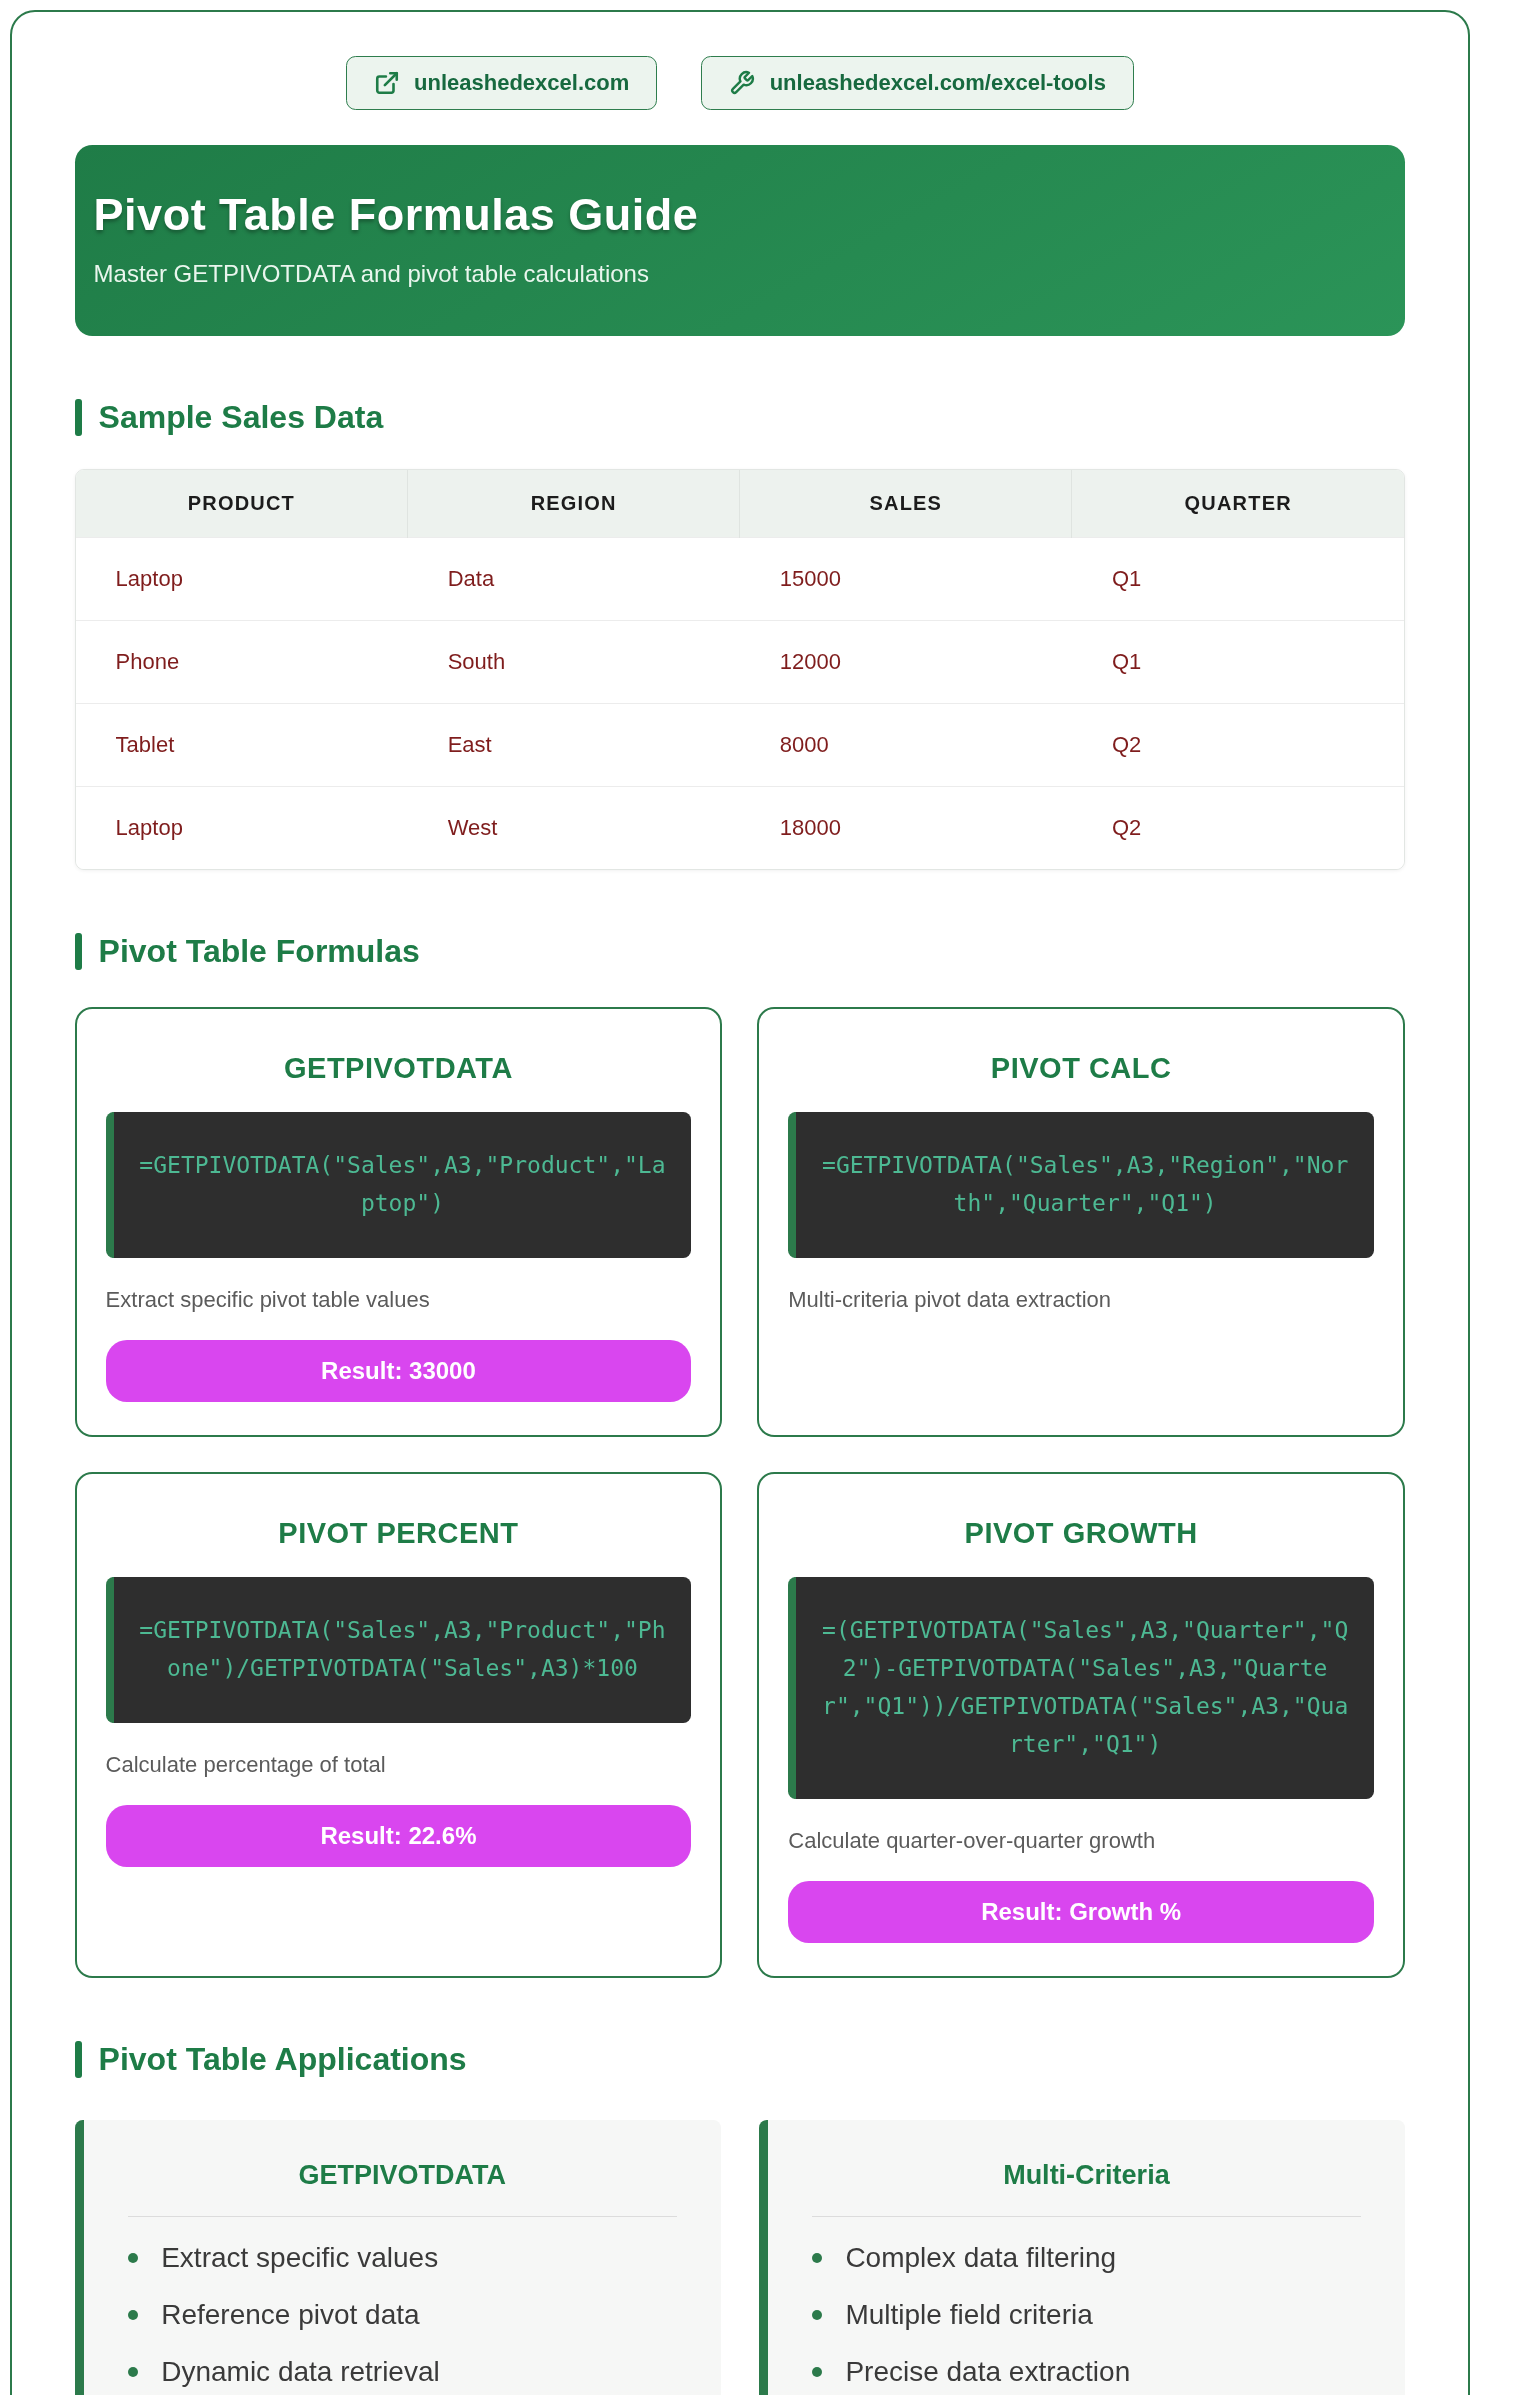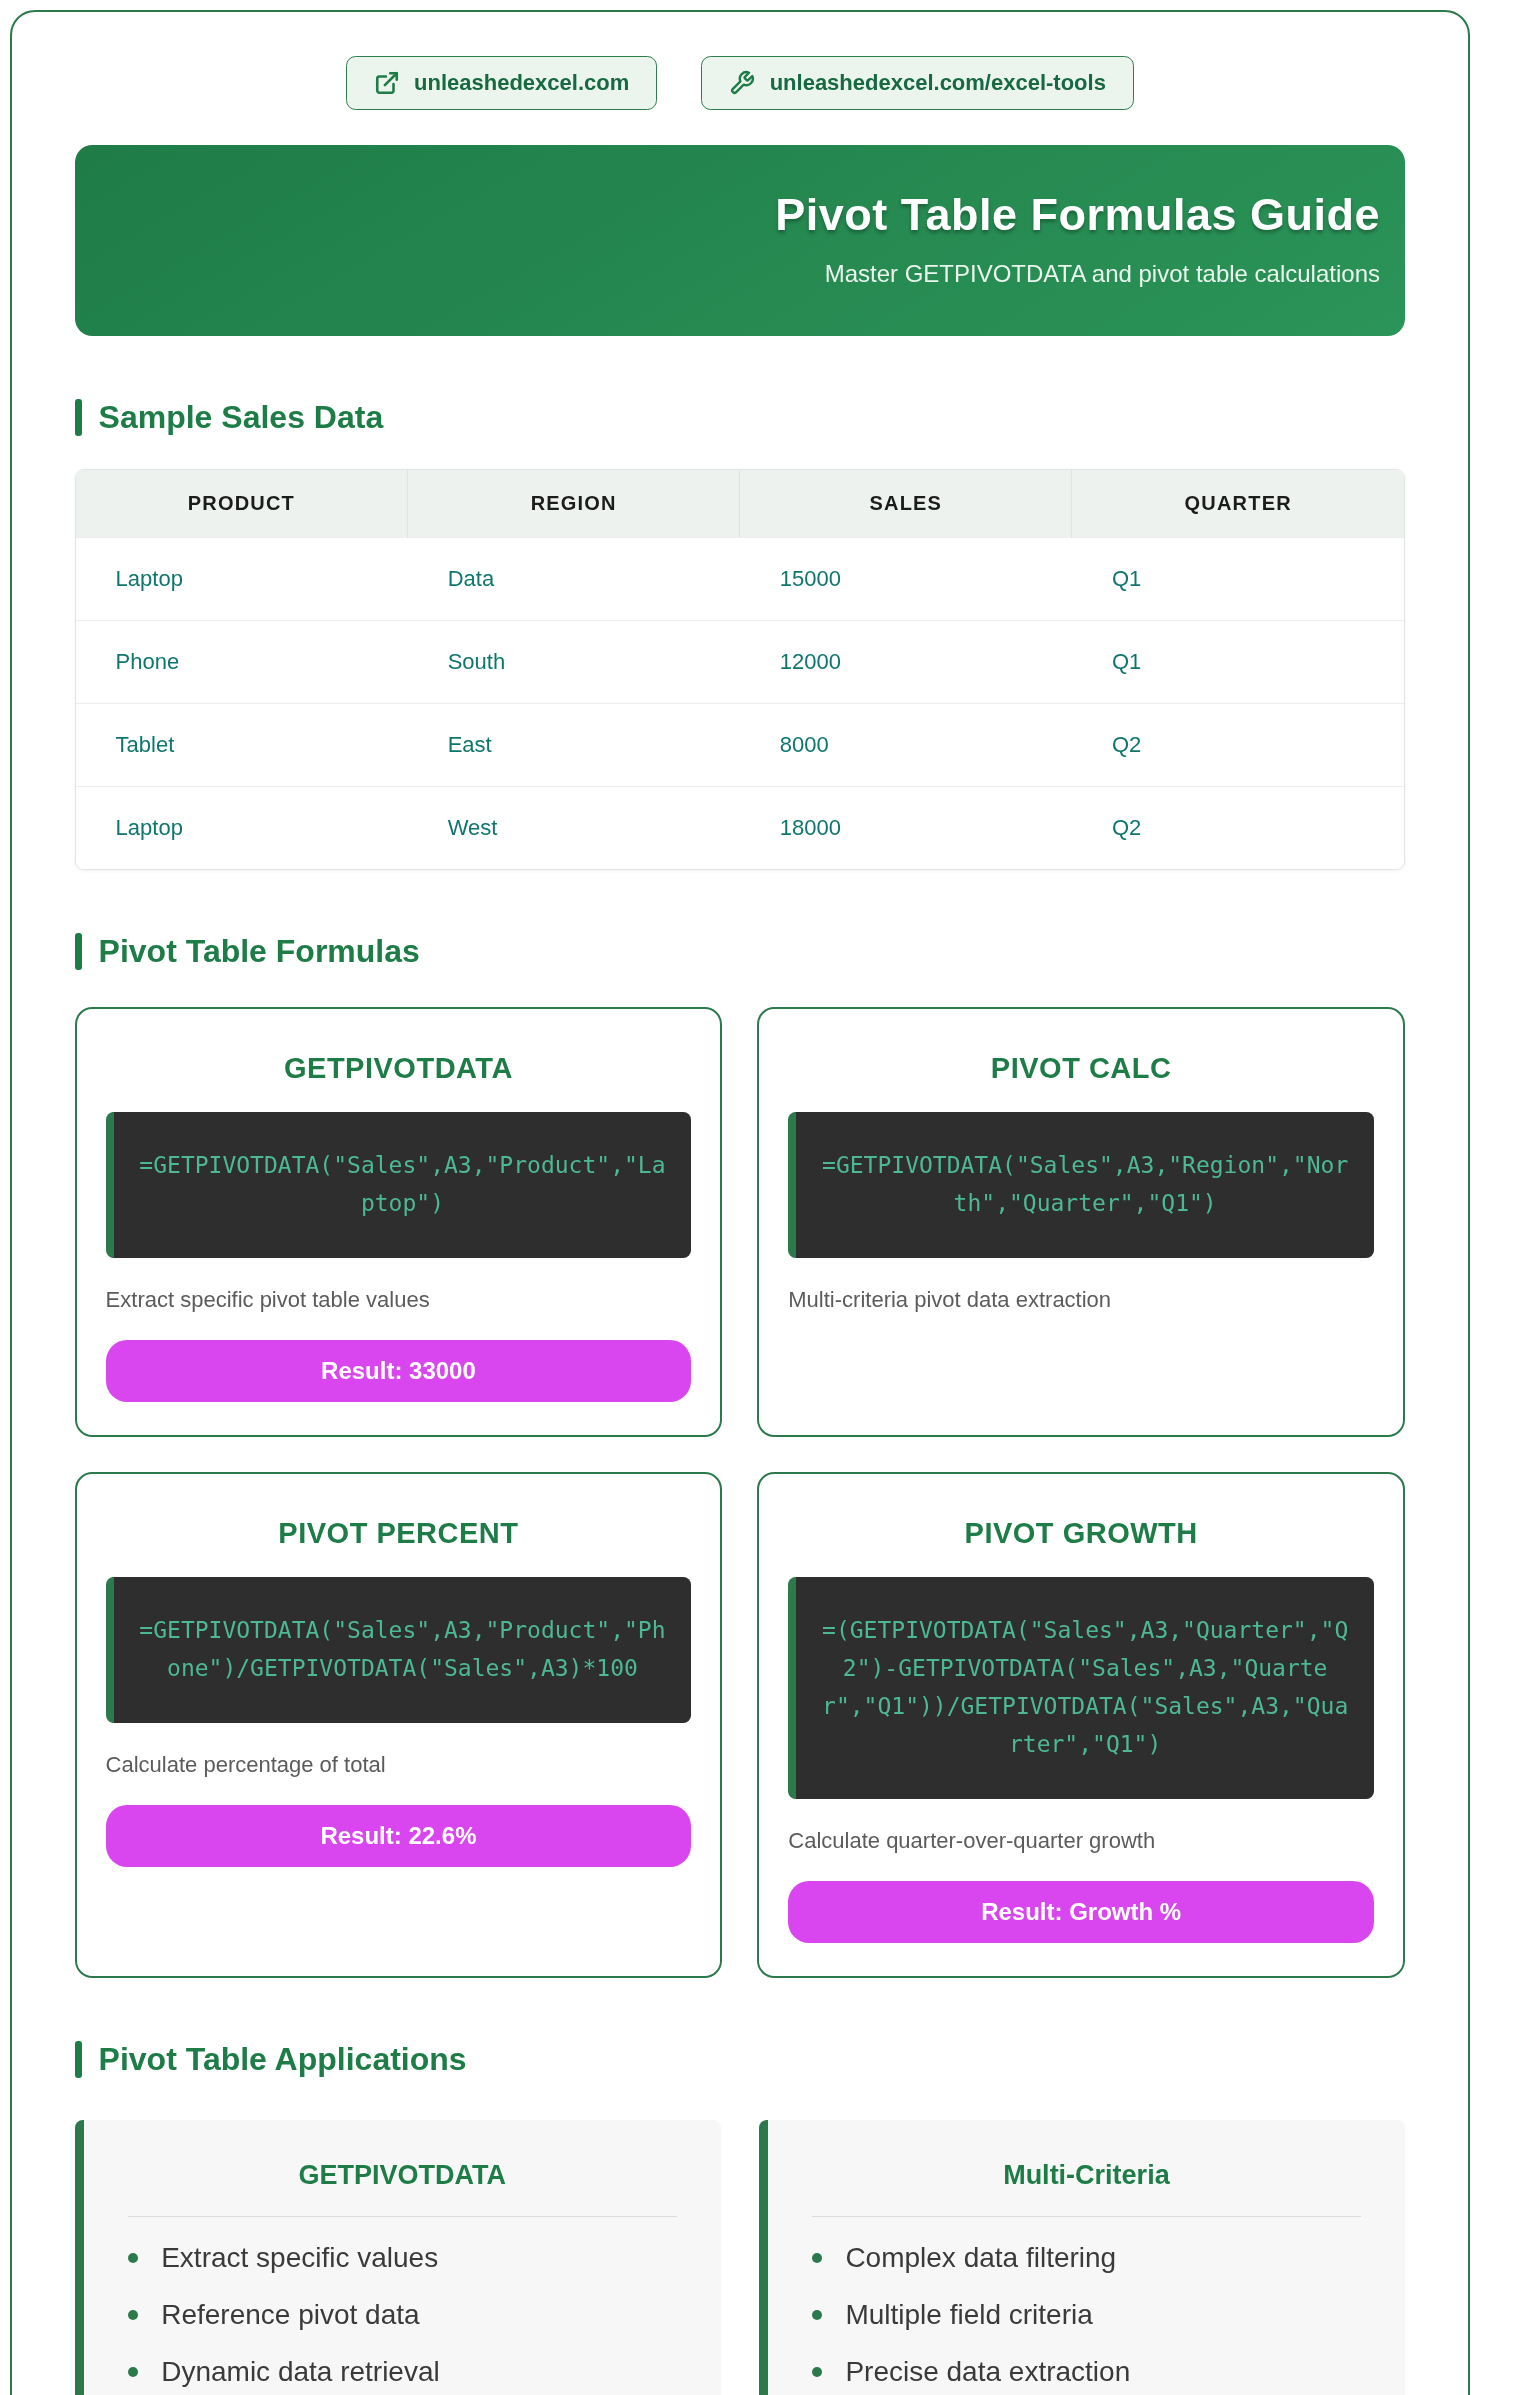--- a/index.html
+++ b/index.html
@@ -28,22 +28,22 @@
     padding: 13.4px 27px; color: #17693f; font-weight: bold; font-size: 22px;
     text-decoration: none; cursor: pointer;
   }
   .badge svg { width: 26px; height: 26px; }
 
   
   .hero {
     margin-top: 35px;
     background: linear-gradient(150deg, #1f7c47 0%, #2b9458 100%);
     border-radius: 17.3px;
-    text-align: right;
-    padding: 44px 25px 48px;
+    text-align: left;
+    padding: 44px 19px 48px;
     color: #ffffff;
   }
   .hero h1 {
     margin: 0; font-size: 45px; font-weight: bold; letter-spacing: 0.5px;
     text-shadow: 0 2.9px 3.8px rgba(0,0,0,.28);
   }
   .hero p { margin: 19px 0 0; font-size: 24px; color: #eaf6ee; }
 
   
   .sec {
@@ -57,21 +57,21 @@
     margin-top: 33px; border: 1px solid #e2e6e3; border-radius: 9px;
     overflow: hidden; box-shadow: 0 1px 3.8px rgba(0,0,0,.06); background: #fff;
   }
   table { width: 100%; border-collapse: collapse; table-layout: fixed; }
   thead th {
     background: #edf2ee; padding: 22px 9.6px; font-size: 20px; letter-spacing: 1.2px;
     color: #1c1c1c; font-weight: bold; border-left: 1px solid #dfe4e0; text-align: center;
   }
   thead th:first-child { border-left: none; }
   tbody td {
-    padding: 28px 9.6px 28px 40px; text-align: left; font-size: 22px; color: #0f766e;
+    padding: 28px 9.6px 28px 40px; text-align: left; font-size: 22px; color: #7f1d1d;
     border-top: 1px solid #ececec; background: #fff;
   }
 
   
   .fgrid { display: grid; grid-template-columns: 1fr 1fr; gap: 35px; margin-top: 37px; }
   .fcard {
     border: 2.9px solid #2c7a4b; border-radius: 17.3px; background: #ffffff;
     padding: 31px 29px 33px; display: flex; flex-direction: column;
   }
   .fcard h3 {

